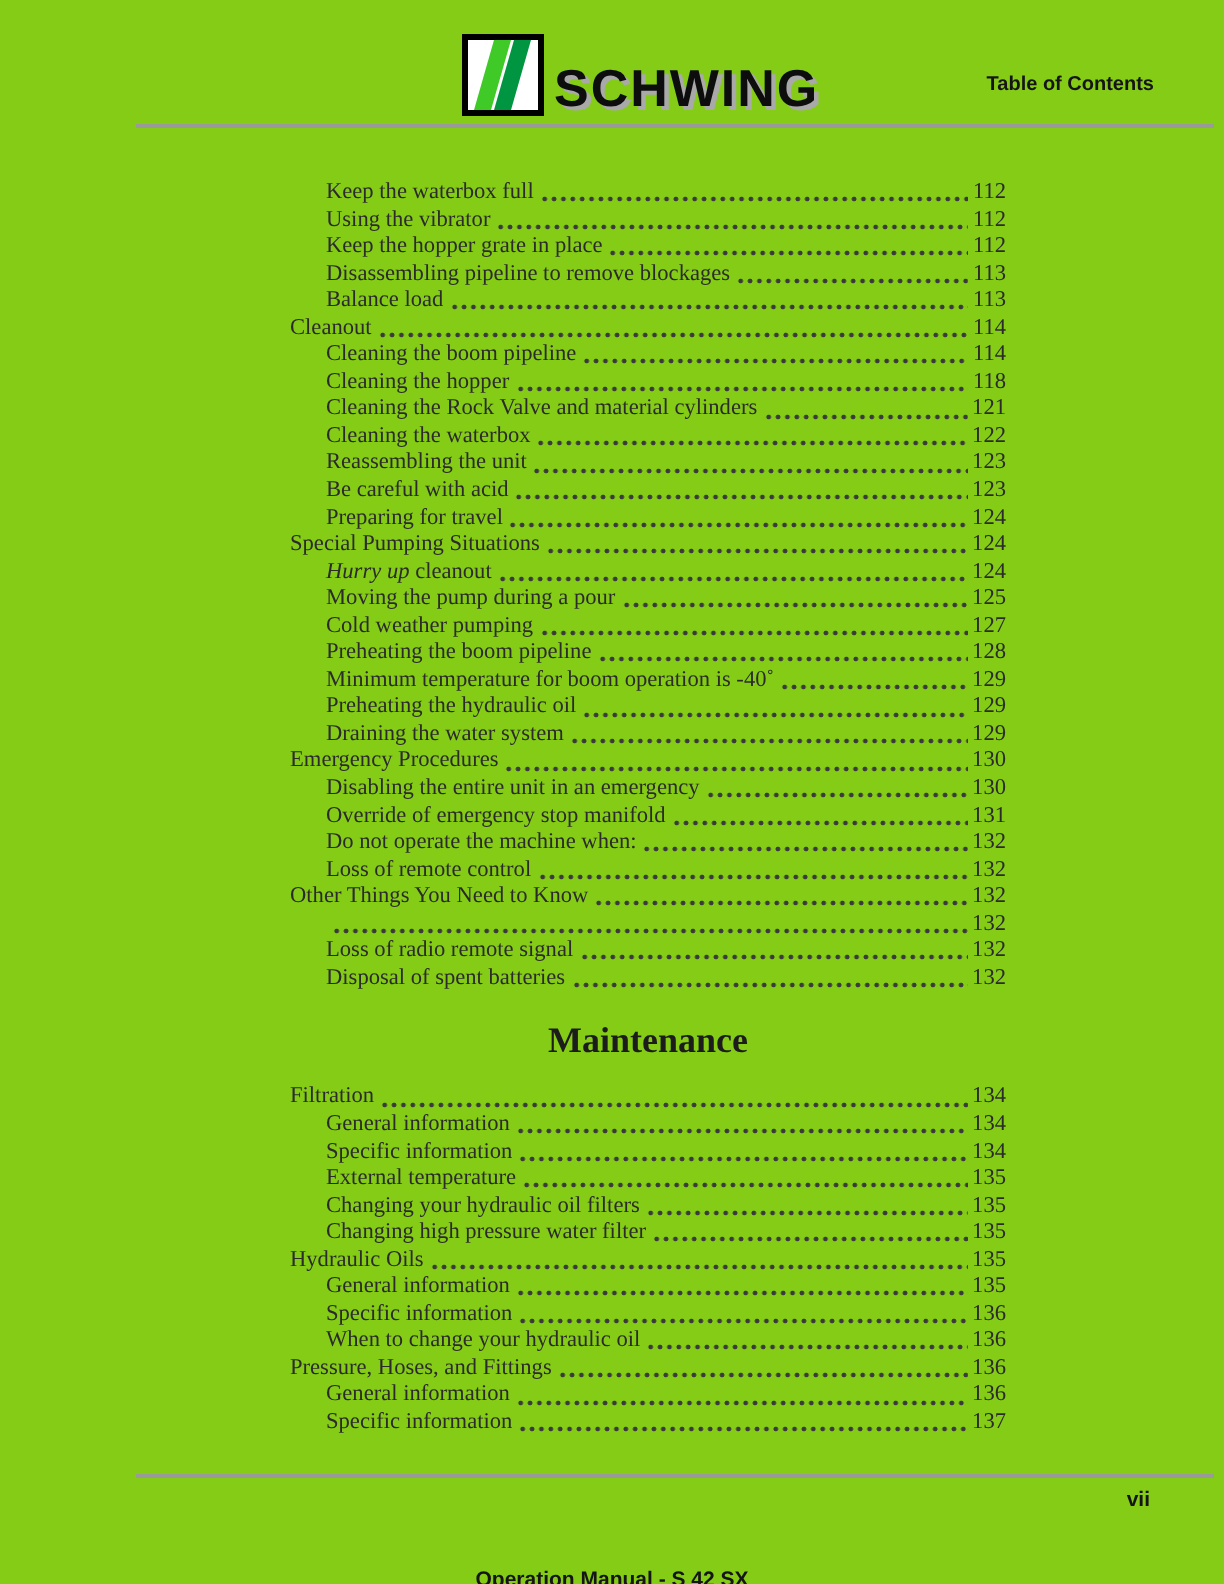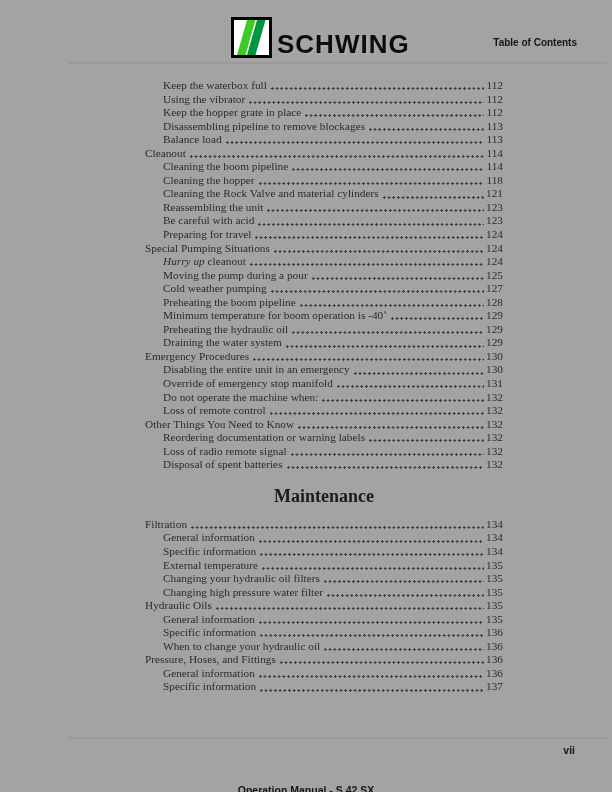--- a/index.html
+++ b/index.html
@@ -1,32 +1,32 @@
 <!DOCTYPE html>
 <html><head>
 <meta charset="utf-8">
 <title>Table of Contents</title>
 <style>
   html,body{margin:0;padding:0;background:#fff;}
-  .page{position:relative;width:612px;height:792px;background:#a3a3a3;overflow:hidden;
+  .page{position:relative;width:612px;height:792px;background:#84cc16;overflow:hidden;
         font-family:"Liberation Serif",serif;color:#2b2b2b;}
 
   
   .logo-box{position:absolute;left:231px;top:17px;width:41px;height:41px;}
   .brand{position:absolute;left:277px;top:31px;font-family:"Liberation Sans",sans-serif;
          font-weight:bold;font-size:26px;line-height:26px;letter-spacing:1px;color:#0d0d0d;
          text-shadow:2.2px 2.2px 0 #a9a9a9;}
   .header-title{position:absolute;right:35px;top:37px;font-family:"Liberation Sans",sans-serif;
                 font-weight:bold;font-size:10px;color:#151515;}
   .rule{position:absolute;left:68px;width:539px;height:2px;background:#9a9a9a;}
   .rule.header{top:62px;}
   .rule.footer{top:737px;}
 
   
-  .toc{position:absolute;left:145px;top:79px;width:358px;font-size:11.3px;line-height:13.55px;}
+  .toc{position:absolute;left:145px;top:90px;width:358px;font-size:11.3px;line-height:13.55px;}
   .toc-row{display:flex;align-items:baseline;}
   .toc-row.lvl2{padding-left:18px;}
   .toc-label{white-space:nowrap;}
   .toc-label i{font-style:italic;}
   .leader{flex:1 1 auto;min-width:10px;align-self:flex-end;height:3px;margin:0 2px 2.4px 3px;
           background-image:radial-gradient(circle,#3a3a3a 1px,rgba(0,0,0,0) 1.35px);
           background-size:4.7px 3px;background-repeat:repeat-x;background-position:left bottom;}
   .toc-page{white-space:nowrap;text-align:right;}
   .toc-heading{font-weight:bold;font-size:18px;line-height:20px;text-align:center;
                margin:14px 0 12px 0;color:#1c1c1c;}
@@ -94,20 +94,25 @@
         <span class="toc-label">Cleaning the hopper</span>
         <span class="leader"></span>
         <span class="toc-page">118</span>
       </div>
       <div class="toc-row lvl2">
         <span class="toc-label">Cleaning the Rock Valve and material cylinders</span>
         <span class="leader"></span>
         <span class="toc-page">121</span>
       </div>
       <div class="toc-row lvl2">
+        <span class="toc-label">Cleaning the waterbox</span>
+        <span class="leader"></span>
+        <span class="toc-page">122</span>
+      </div>
+      <div class="toc-row lvl2">
         <span class="toc-label">Reassembling the unit</span>
         <span class="leader"></span>
         <span class="toc-page">123</span>
       </div>
       <div class="toc-row lvl2">
         <span class="toc-label">Be careful with acid</span>
         <span class="leader"></span>
         <span class="toc-page">123</span>
       </div>
       <div class="toc-row lvl2">
@@ -179,21 +184,20 @@
         <span class="toc-label">Loss of remote control</span>
         <span class="leader"></span>
         <span class="toc-page">132</span>
       </div>
       <div class="toc-row lvl1">
         <span class="toc-label">Other Things You Need to Know</span>
         <span class="leader"></span>
         <span class="toc-page">132</span>
       </div>
       <div class="toc-row lvl2">
-        <span class="toc-label">Reordering documentation or warning labels</span>
         <span class="leader"></span>
         <span class="toc-page">132</span>
       </div>
       <div class="toc-row lvl2">
         <span class="toc-label">Loss of radio remote signal</span>
         <span class="leader"></span>
         <span class="toc-page">132</span>
       </div>
       <div class="toc-row lvl2">
         <span class="toc-label">Disposal of spent batteries</span>

